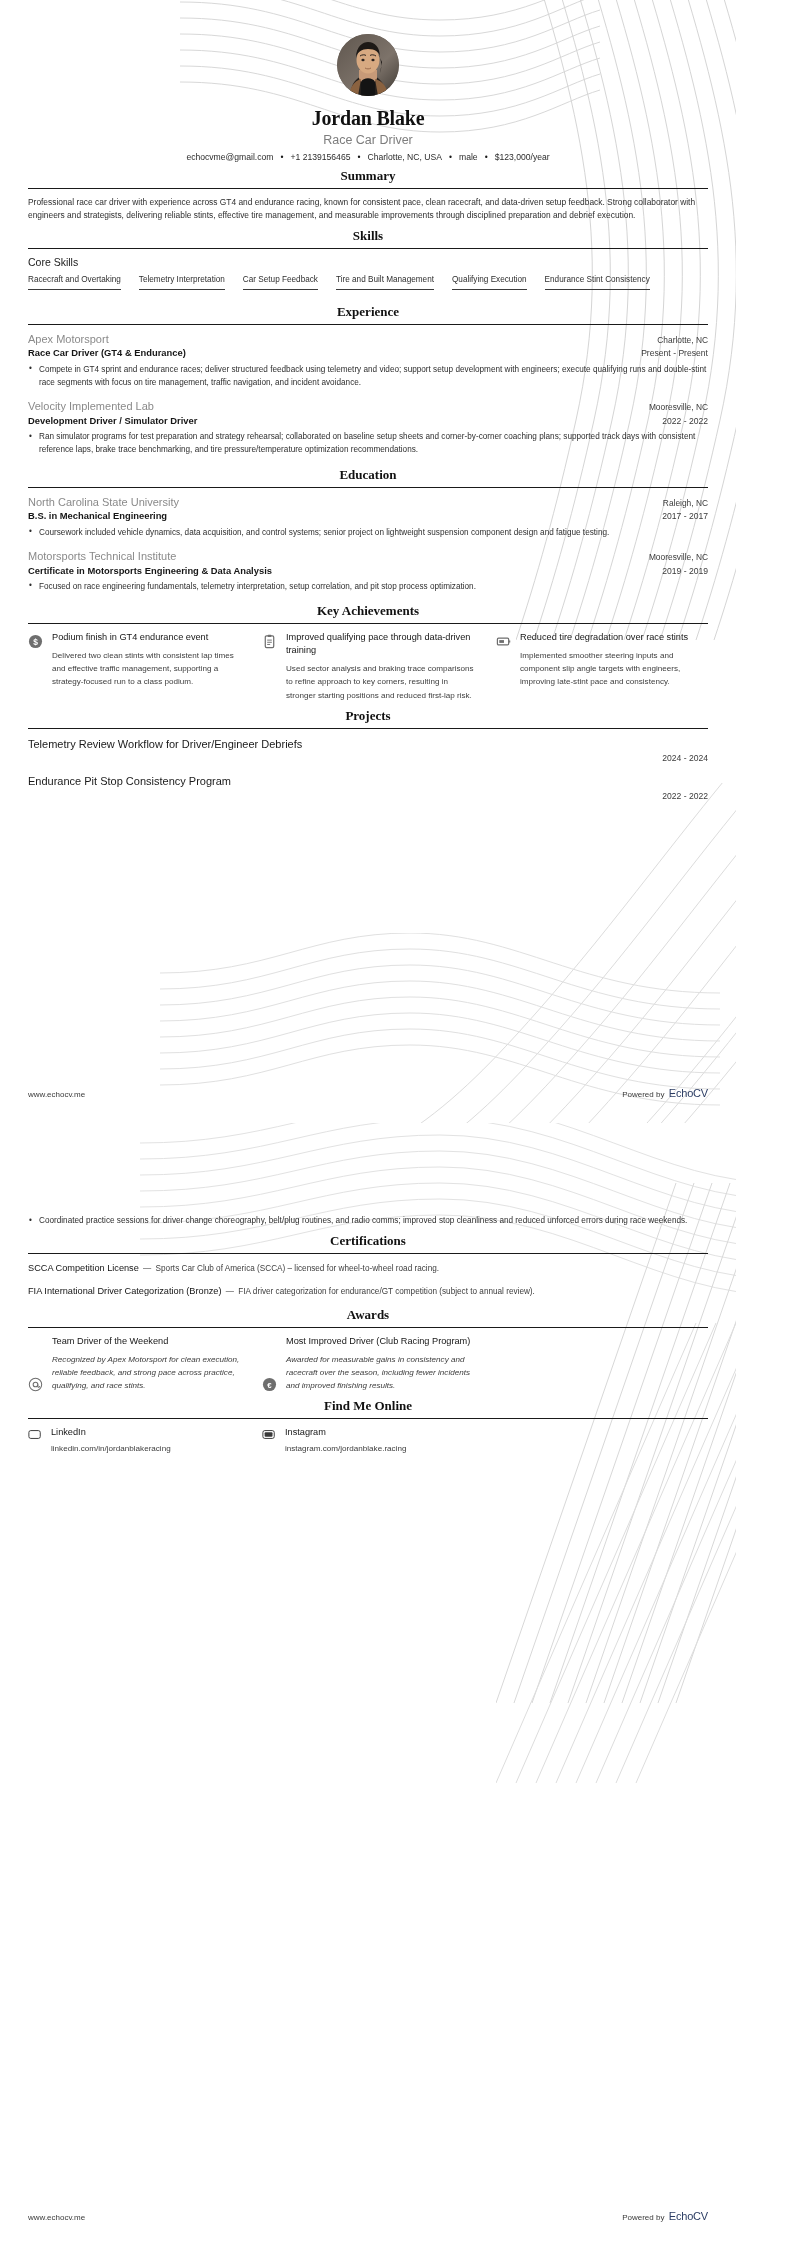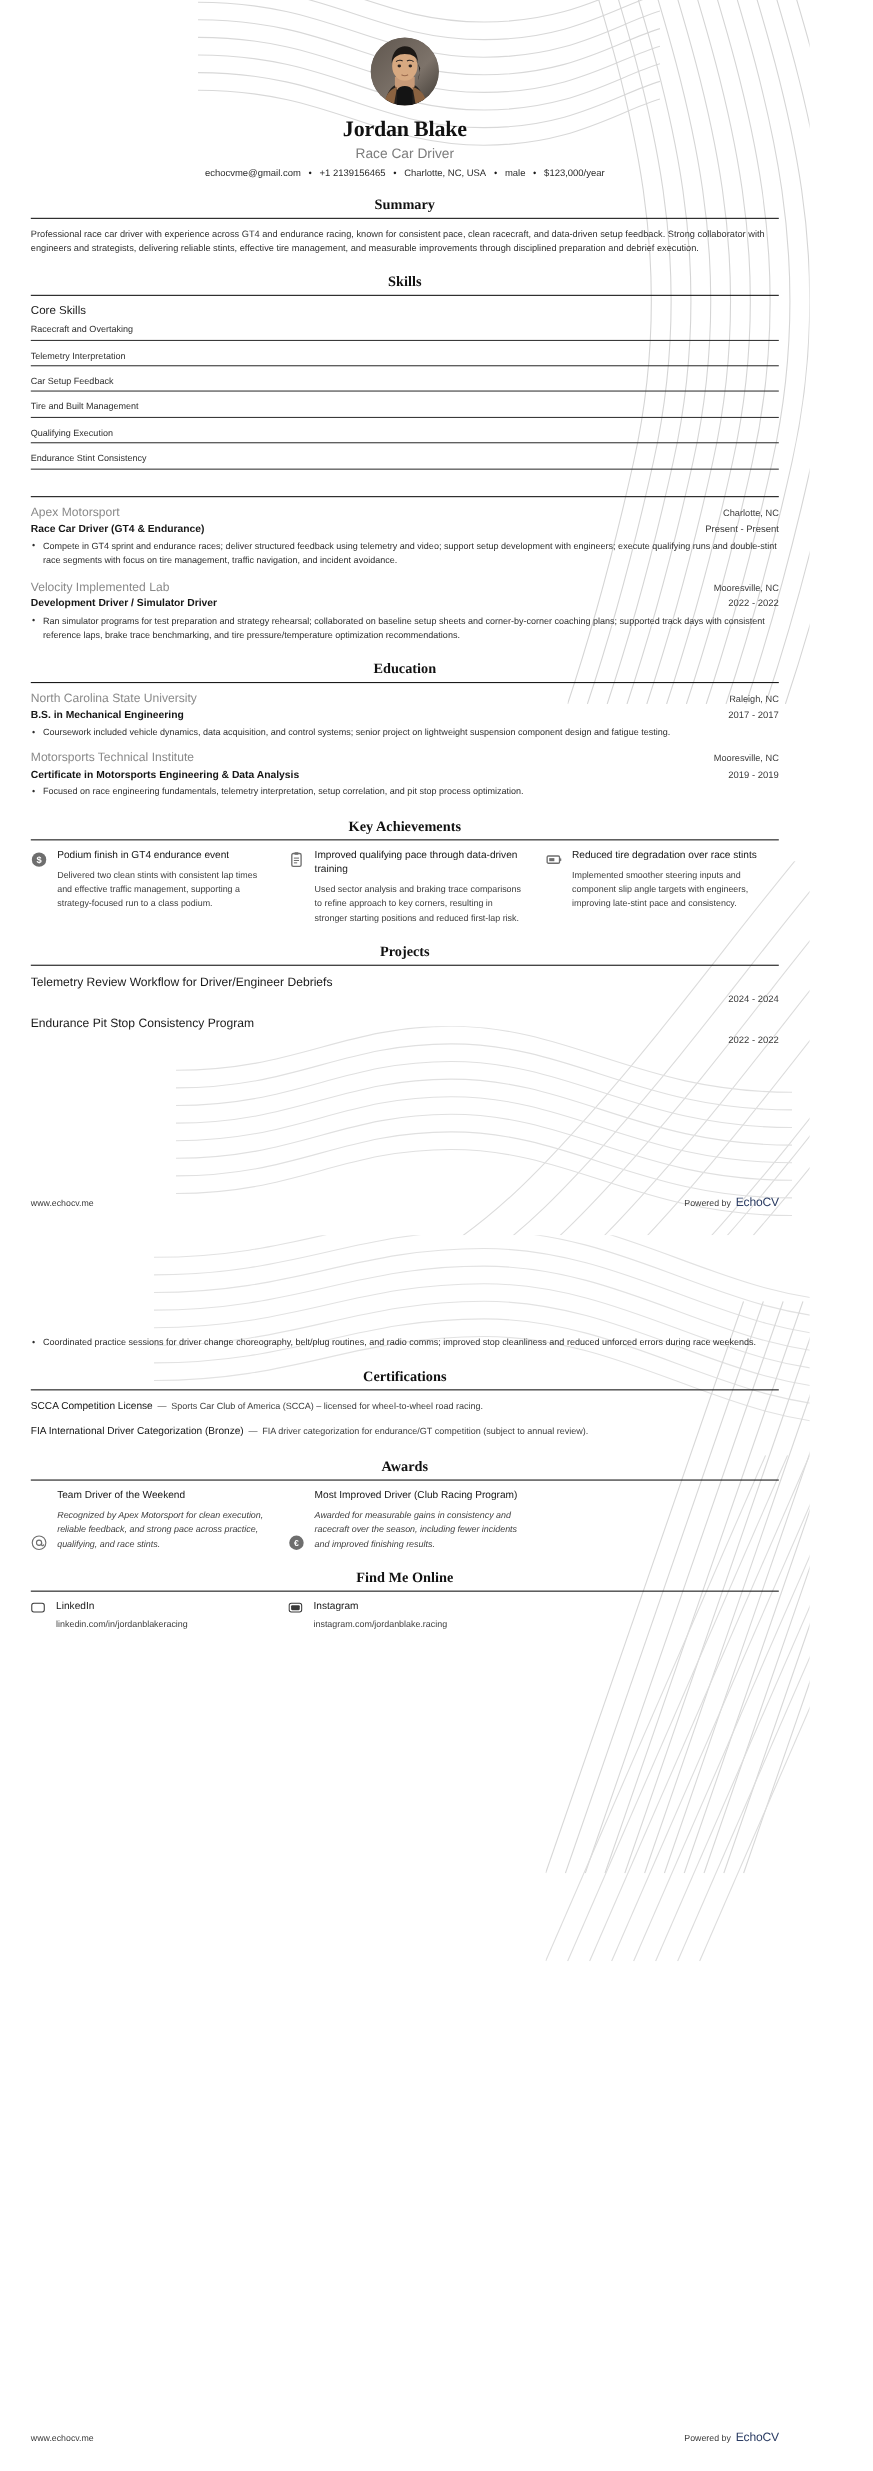--- a/index.html
+++ b/index.html
@@ -80,21 +80,21 @@
   }
   .contact-item { white-space: nowrap; }
   .contact-sep {
     display: inline-block;
     padding: 0 7px;
     color: #1a1a1a;
     font-size: 8.6px;
   }
 
   
-  .section { margin-top: 16px; }
+  .section { margin-top: 6px; }
   .section-title {
     font-family: "Liberation Serif", serif;
     font-weight: bold;
     font-size: 13px;
     text-align: center;
     color: #111111;
     padding-bottom: 4px;
   }
   .section-rule {
     border-bottom: 1.6px solid #1a1a1a;
@@ -112,21 +112,20 @@
   .skill-group-name {
     font-size: 10.5px;
     color: #1a1a1a;
     margin-bottom: 6px;
     font-weight: normal;
   }
   .skill-chips {
     display: flex;
     flex-wrap: wrap;
     gap: 0 18px;
-    flex-direction: column;
   }
   .skill-chip {
     font-size: 8.2px;
     color: #2e2e2e;
     border-bottom: 1px solid #3a3a3a;
     padding-bottom: 3px;
     margin-bottom: 8px;
     line-height: 1.4;
   }
 
@@ -427,20 +426,21 @@
         <span class="skill-chip">Racecraft and Overtaking</span>
         <span class="skill-chip">Telemetry Interpretation</span>
         <span class="skill-chip">Car Setup Feedback</span>
         <span class="skill-chip">Tire and Built Management</span>
         <span class="skill-chip">Qualifying Execution</span>
         <span class="skill-chip">Endurance Stint Consistency</span>
       </div>
     </div>
 
     <div class="section">
+      <div class="section-title">Experience</div>
       <div class="section-rule"></div>
 
       <div class="entry">
         <div class="entry-row">
           <span class="entry-org">Apex Motorsport</span>
           <span class="entry-loc">Charlotte, NC</span>
         </div>
         <div class="entry-row">
           <span class="entry-role">Race Car Driver (GT4 &amp; Endurance)</span>
           <span class="entry-dates">Present - Present</span>

